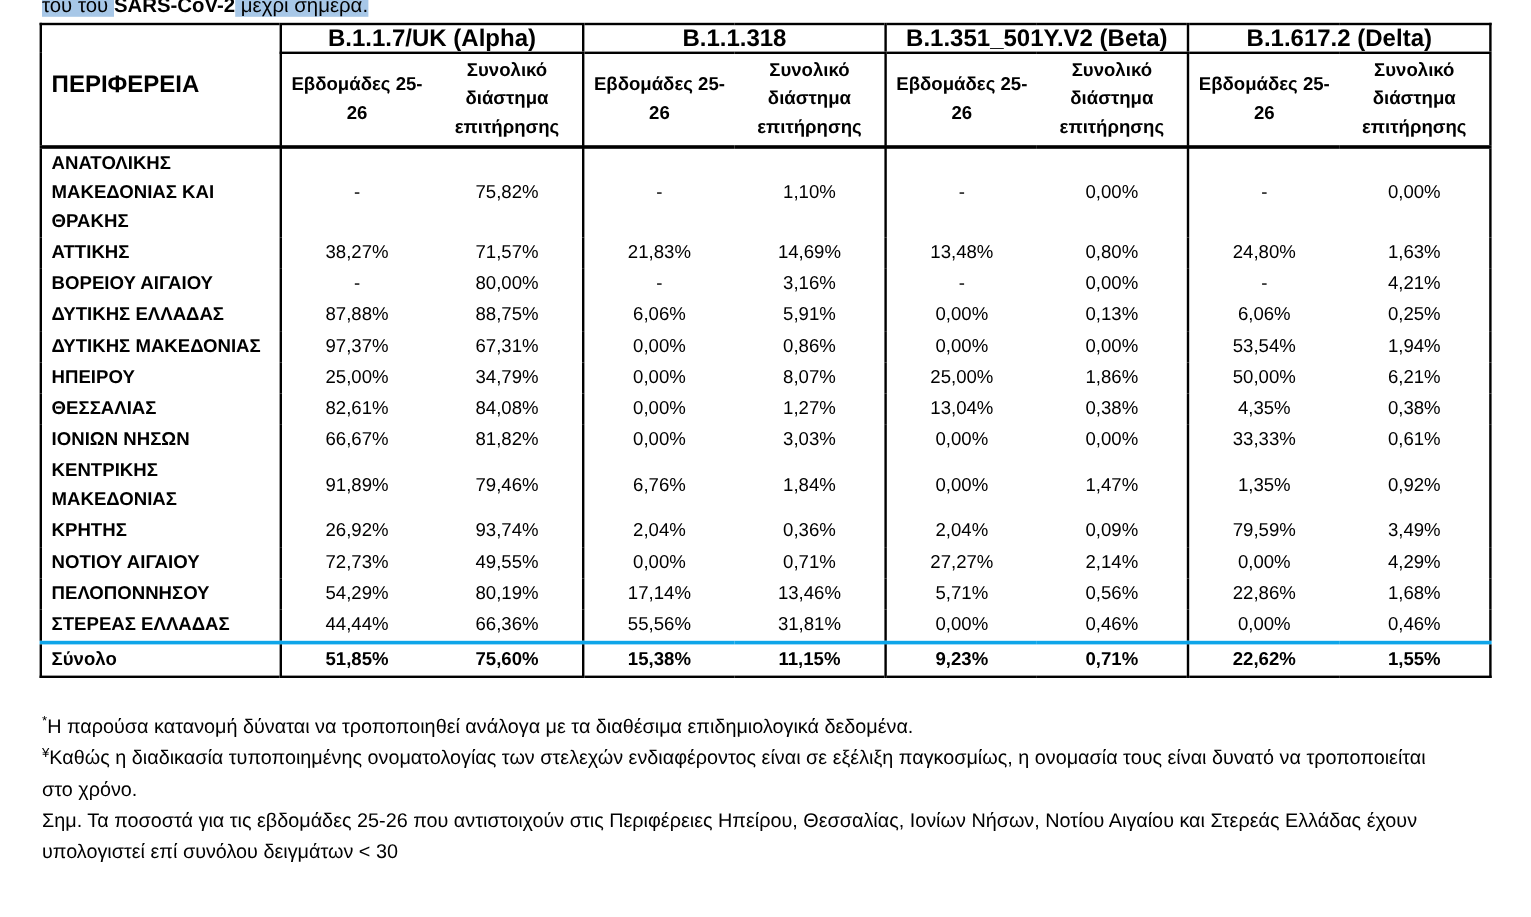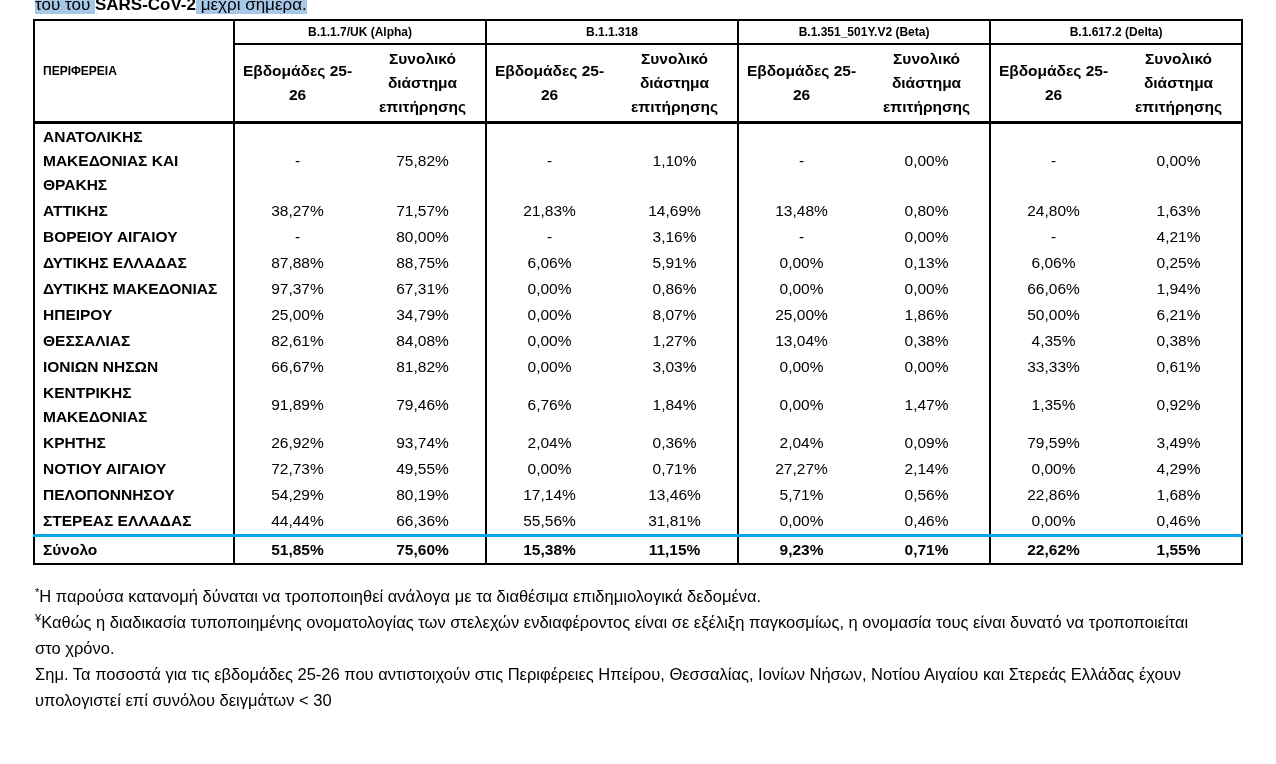--- a/index.html
+++ b/index.html
@@ -24,37 +24,37 @@
   col.c-val{width:126px;}
   th,td{
     font-size:15.5px;line-height:24px;padding:1px 2px;
     vertical-align:middle;text-align:center;font-weight:normal;
   }
   thead{border-bottom:3px solid #000;}
   th.region-hdr{
     text-align:left;padding-left:8px;font-weight:bold;font-size:16px;
   }
   tr.variant-row th{
-    font-weight:bold;font-size:12px;line-height:20px;
+    font-weight:bold;font-size:20px;line-height:20px;
     border-bottom:2px solid #000;
   }
   tr.sub-row th{font-weight:bold;padding:2px 6px;}
   .gstart{border-left:2px solid #000;}
   tbody th.region{
     text-align:left;font-weight:bold;
     padding:1px 14px 1px 8px;
   }
   tfoot{border-top:3px solid #0ea5e9;}
   tfoot th.total-label{
     text-align:left;font-weight:bold;padding-left:8px;
   }
   tfoot td{font-weight:bold;margin-top:38px;}
 
   .footnotes{
-    margin:18px 0 0 35px;max-width:1165px;
+    margin:28px 0 0 35px;max-width:1165px;
     font-size:16.5px;line-height:26px;
   }
   .footnotes p{margin:0;}
   .footnotes sup{font-size:11px;line-height:0;}
 </style>
 </head>
 <body>
 
 <div class="top-line"><span class="hl">του του </span><span class=" seg-bold">SARS-CoV-2</span><span class="hl"> μέχρι σήμερα.</span></div>
 
@@ -135,21 +135,21 @@
         <td class="val">0,25%</td>
       </tr>
       <tr>
         <th class="region">ΔΥΤΙΚΗΣ ΜΑΚΕΔΟΝΙΑΣ</th>
         <td class="val gstart">97,37%</td>
         <td class="val">67,31%</td>
         <td class="val gstart">0,00%</td>
         <td class="val">0,86%</td>
         <td class="val gstart">0,00%</td>
         <td class="val">0,00%</td>
-        <td class="val gstart">66,06%</td>
+        <td class="val gstart">53,54%</td>
         <td class="val">1,94%</td>
       </tr>
       <tr>
         <th class="region">ΗΠΕΙΡΟΥ</th>
         <td class="val gstart">25,00%</td>
         <td class="val">34,79%</td>
         <td class="val gstart">0,00%</td>
         <td class="val">8,07%</td>
         <td class="val gstart">25,00%</td>
         <td class="val">1,86%</td>

